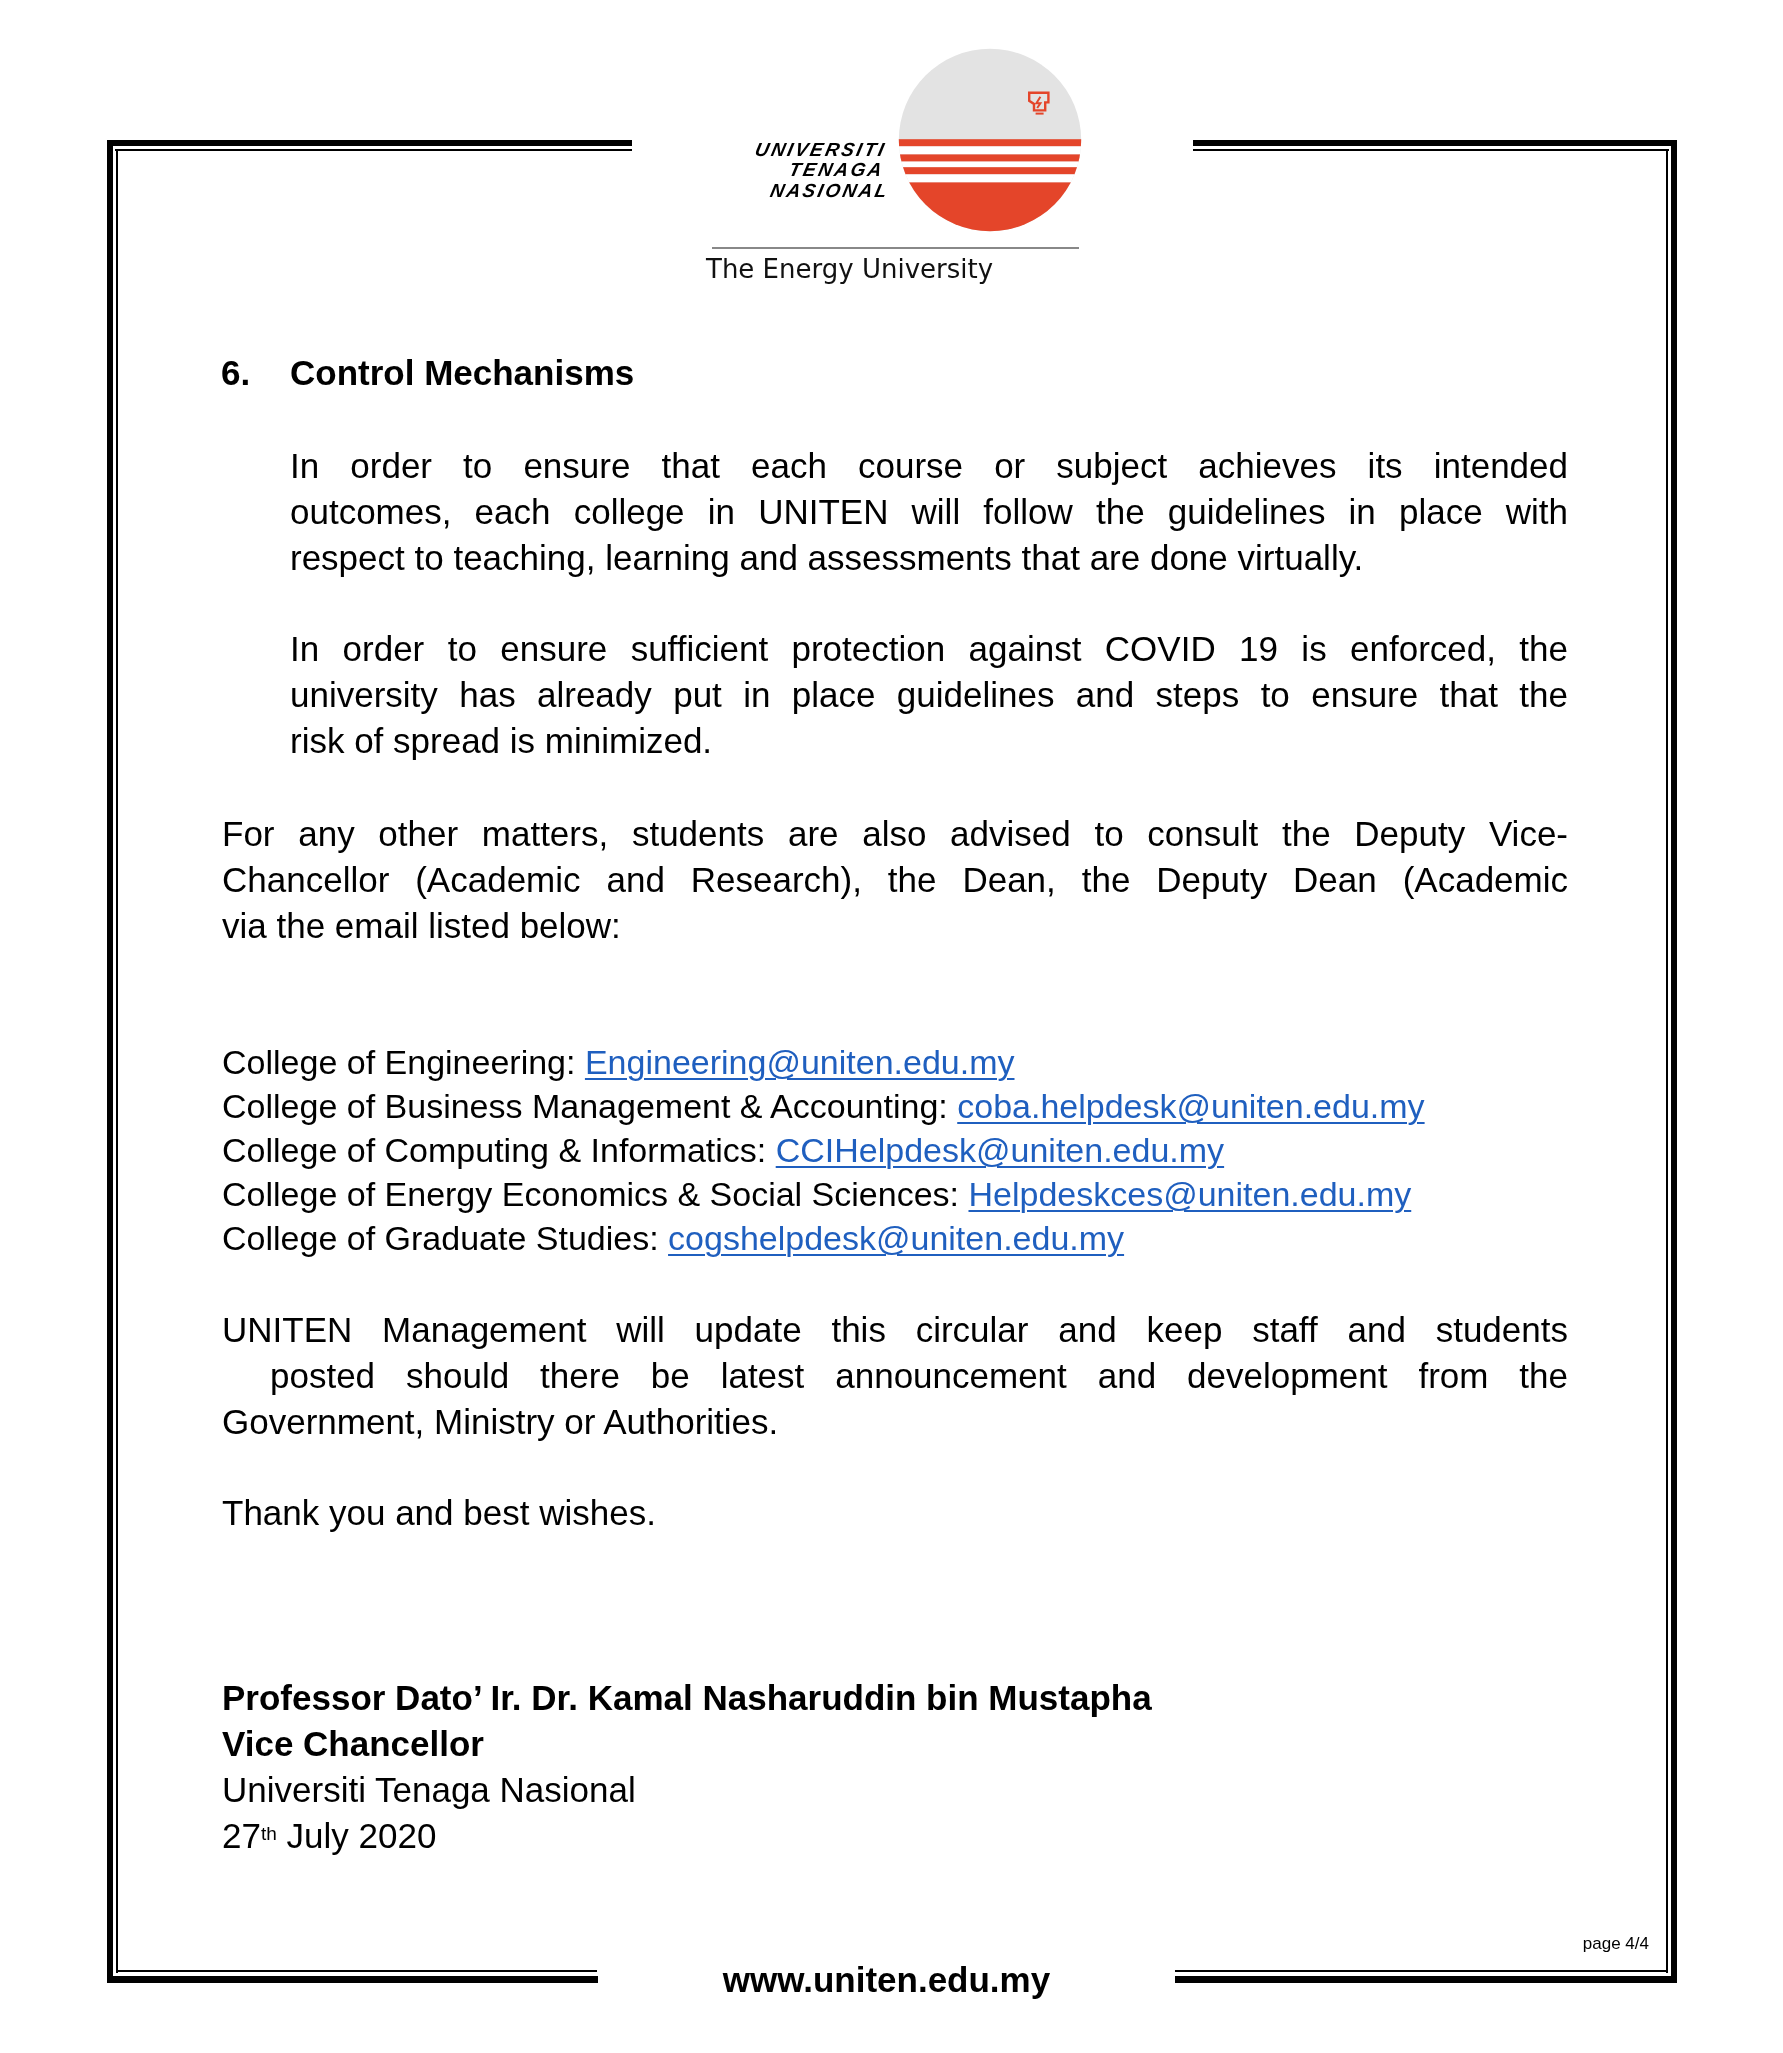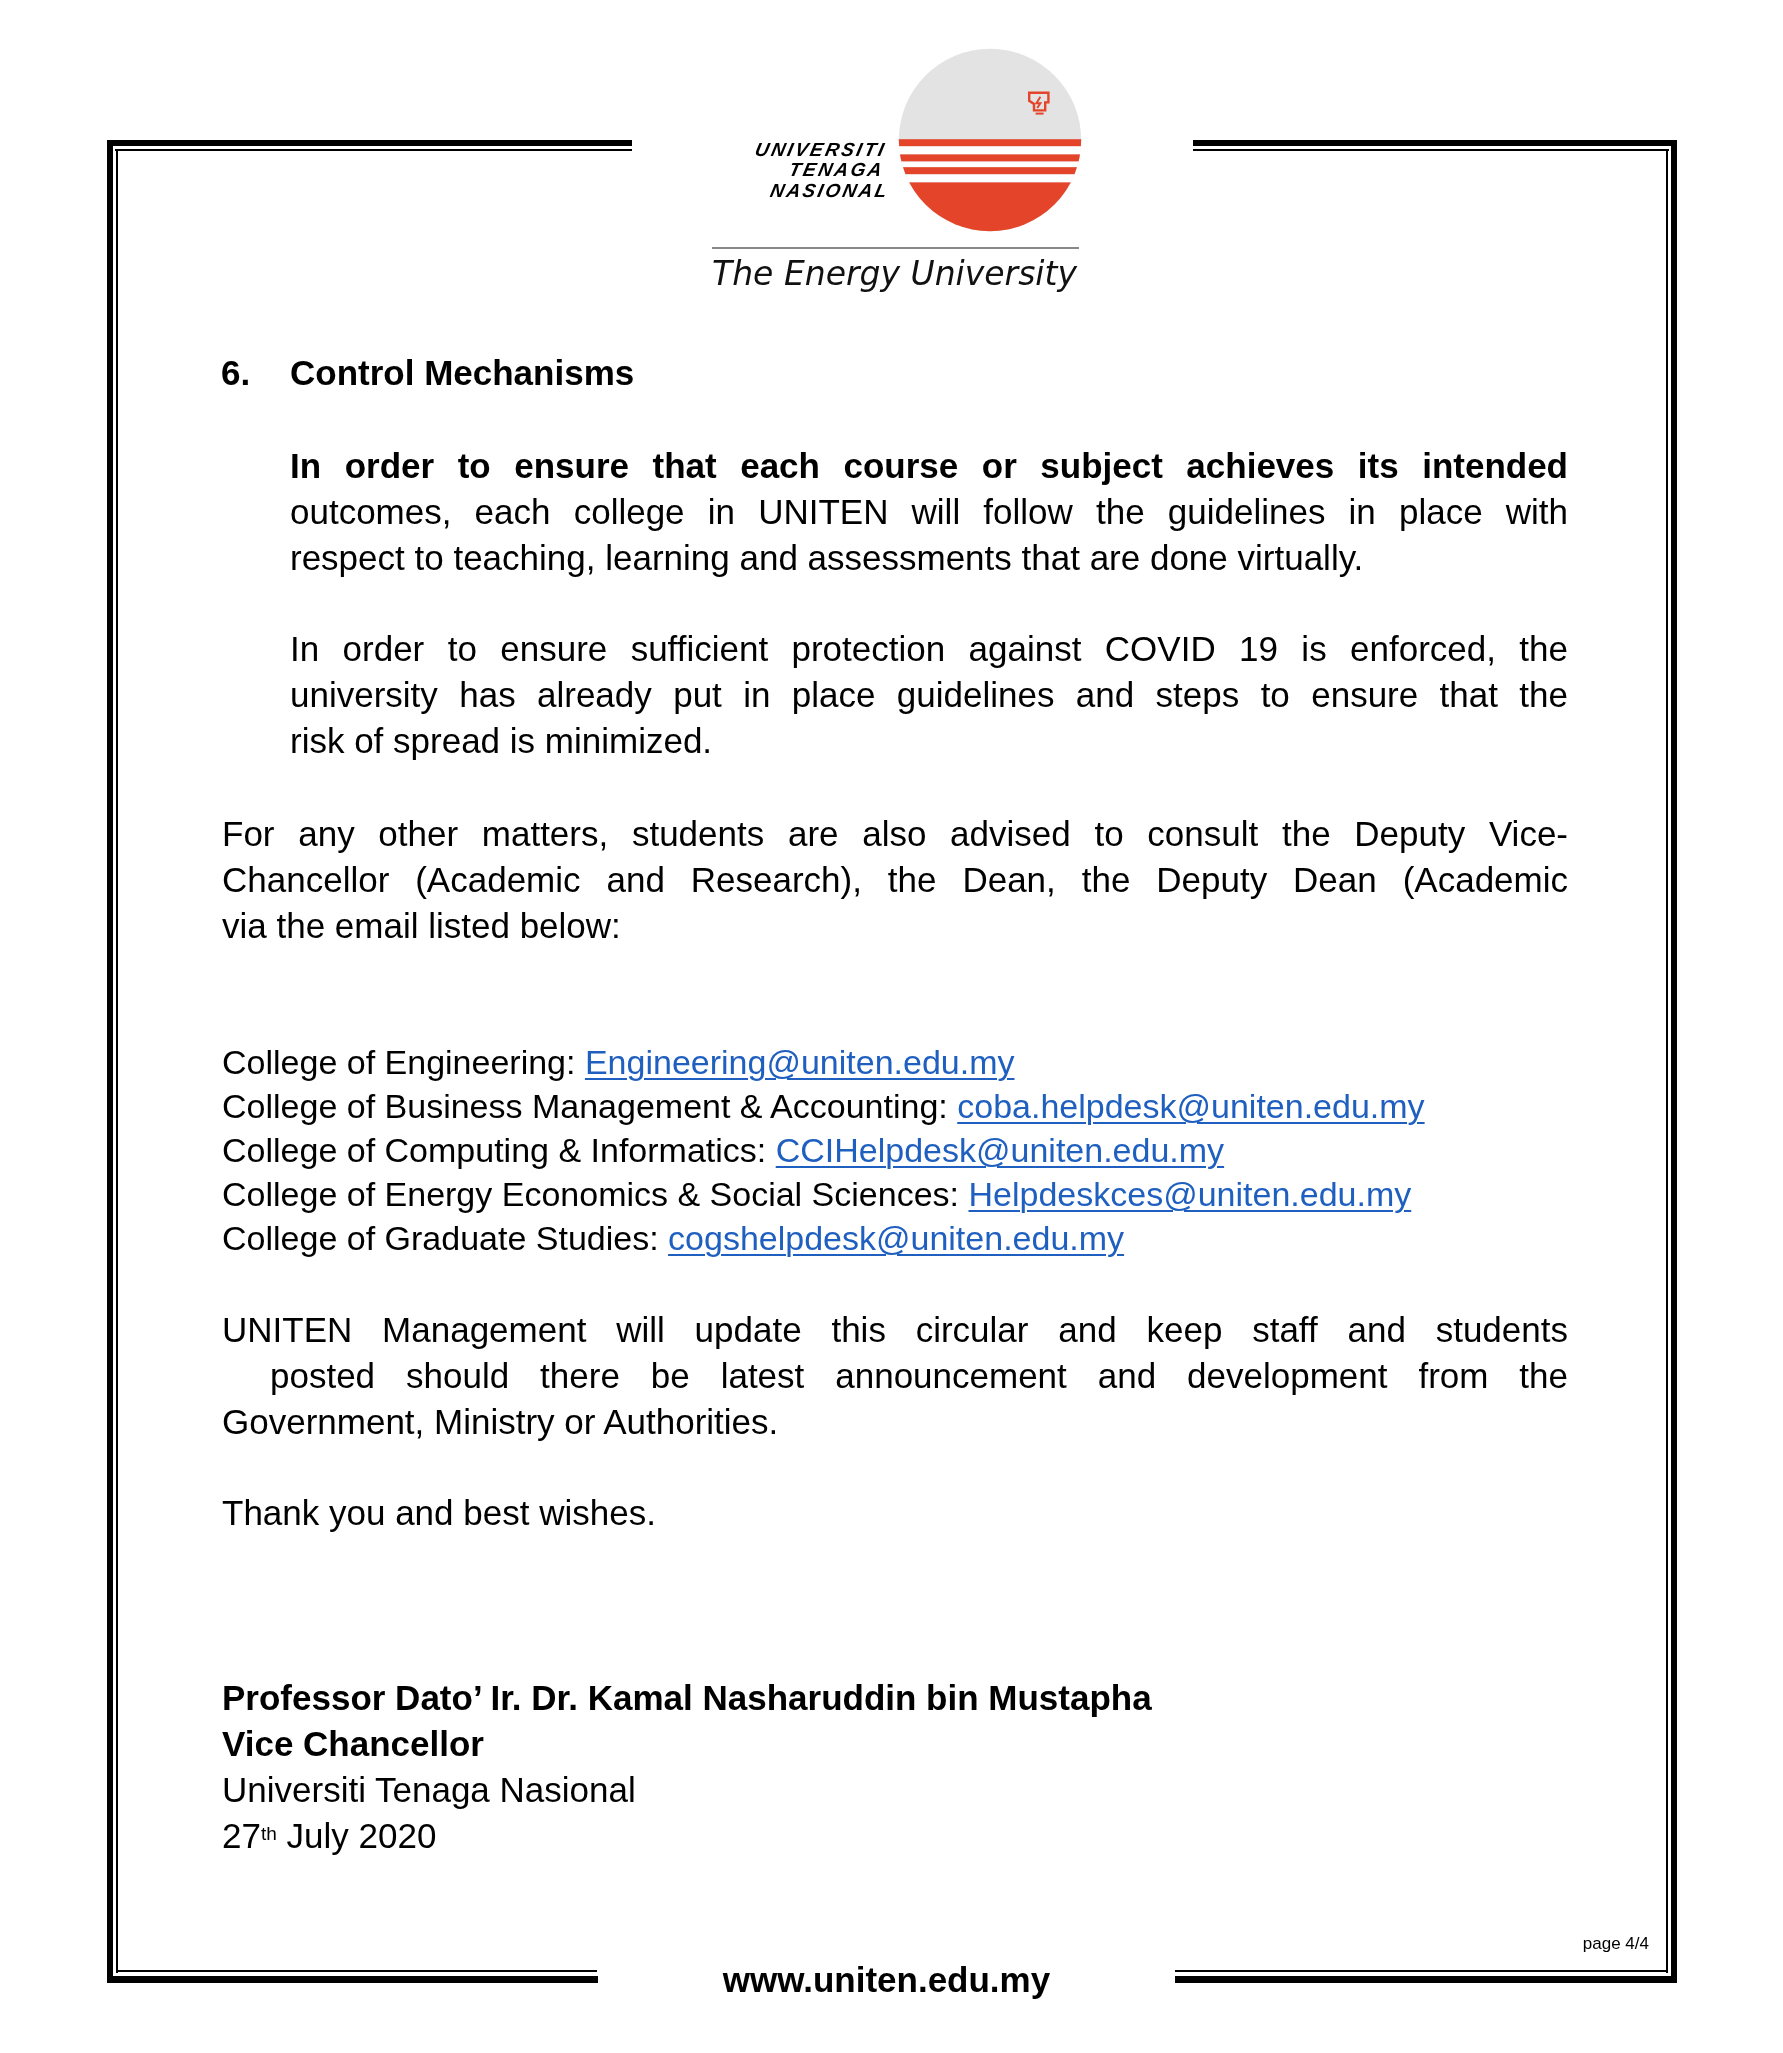--- a/index.html
+++ b/index.html
@@ -2,21 +2,21 @@
 <html style="font-size:13px"><head>
 <meta charset="utf-8">
 <style>
   html,body{margin:0;padding:0;background:#ffffff;}
   body{width:1784px;height:2053px;position:relative;overflow:hidden;font-family:"Liberation Sans",sans-serif;color:#000;}
   .frame-line{position:absolute;background:#000;}
   .thin{position:absolute;background:#000;}
   
   #logo{position:absolute;left:706px;top:44px;width:377px;height:257px;}
   .logo-word{position:absolute;font-family:"Liberation Sans",sans-serif;font-weight:900;font-style:italic;letter-spacing:2.4px;font-size:19px;color:#000;transform:skewX(-12deg);text-align:right;}
-  .tagline{position:absolute;left:0;top:210px;width:377px;text-align:center;font-family:"DejaVu Sans",sans-serif;font-style:italic;font-size:33px;color:#111;}
+  .tagline{position:absolute;left:0;top:210px;width:377px;font-family:"DejaVu Sans",sans-serif;font-size:26px;color:#111;}
   .logo-rule{position:absolute;left:6.4px;top:203px;width:367px;height:1.6px;background:#888;}
   
   .txt{position:absolute;font-size:35px;line-height:46px;letter-spacing:0px;}
   .heading{font-weight:bold;}
   .justify-full{text-align:justify;text-align-last:justify;}
   .row{display:block;white-space:nowrap;}
   a.email{color:#1f5fbf;text-decoration:underline;text-decoration-thickness:2.4px;text-underline-offset:4px;}
   sup{font-size:19px;vertical-align:top;position:relative;top:-1.6px;margin-top:16px;}
   .sig-bold{font-weight:bold;}
 </style>
@@ -74,21 +74,21 @@
   </svg>
 
   <div class="logo-rule"></div>
   <div class="tagline">The Energy University</div>
 </div>
 
 <div class="txt heading" style="left:221px;top:350px;">6.</div>
 <div class="txt heading" style="left:290px;top:350px;">Control Mechanisms</div>
 
 <div class="txt" style="left:290px;top:443px;width:1278px;">
-  <span class="row justify-full" style="white-space: normal; display: block; text-align-last: justify; height: 46px; overflow: hidden; font-weight: bold;">In order to ensure that each course or subject achieves its intended</span>
+  <span class="row justify-full" style="white-space: normal; display: block; text-align-last: justify; height: 46px; overflow: hidden;">In order to ensure that each course or subject achieves its intended</span>
   <span class="row justify-full" style="white-space: normal; display: block; text-align-last: justify; height: 46px; overflow: hidden;">outcomes, each college in UNITEN will follow the guidelines in place with</span>
   <span class="row">respect to teaching, learning and assessments that are done virtually.</span>
 </div>
 
 <div class="txt" style="left:290px;top:626px;width:1278px;">
   <span class="row justify-full" style="white-space: normal; display: block; text-align-last: justify; height: 46px; overflow: hidden;">In order to ensure sufficient protection against COVID 19 is enforced, the</span>
   <span class="row justify-full" style="white-space: normal; display: block; text-align-last: justify; height: 46px; overflow: hidden;">university has already put in place guidelines and steps to ensure that the</span>
   <span class="row">risk of spread is minimized.</span>
 </div>
 

